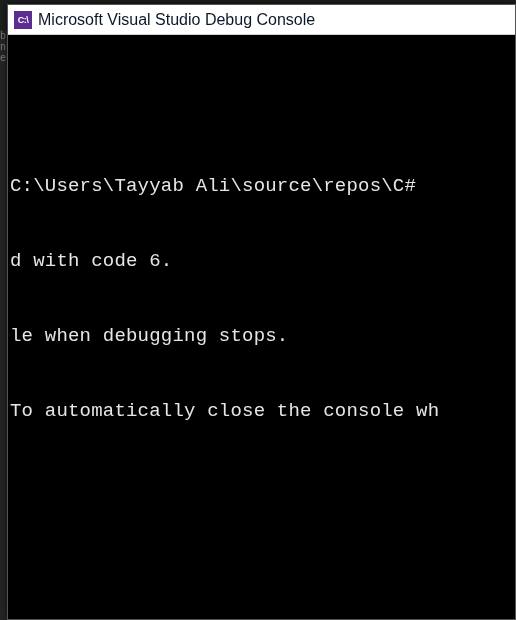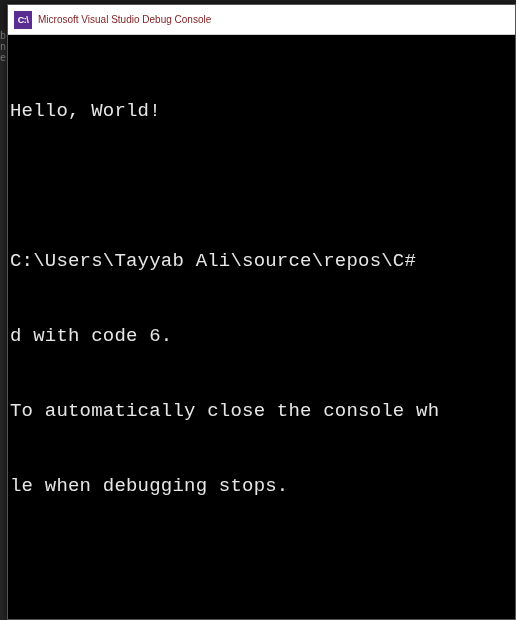--- a/index.html
+++ b/index.html
@@ -76,22 +76,22 @@
       align-items: center;
       justify-content: center;
       color: #fff;
       font-size: 9px;
       font-weight: bold;
       font-family: "Segoe UI", sans-serif;
       margin-right: 6px;
       letter-spacing: -0.5px;
     }
     .title-text {
-      font-size: 10px;
-      color: #7f1d1d;
+      font-size: 16px;
+      color: #0f172a;
     }
     .console {
       padding: 14px 2px 2px 2px;
       font-family: Consolas, "Courier New", monospace;
       font-size: 19px;
       line-height: 25px;
       color: #e6e6e6;
       white-space: pre;
       letter-spacing: 0.2px;
     }
@@ -118,20 +118,19 @@
   <div><span class="kw">string</span> <span class="var">string greeting =</span></div>
   <div><span class="var">Console.WriteLine</span></div>
 </div>
 
 <div class="window">
   <div class="titlebar">
     <div class="app-icon">C:\</div>
     <div class="title-text">Microsoft Visual Studio Debug Console</div>
   </div>
   <div class="console">
-    <span class="console-line">Hello, World!</span>
     <div class="blank-line"></div>
     <span class="console-line">C:\Users\Tayyab Ali\source\repos\C# </span>
     <span class="console-line">d with code 6.</span>
+    <span class="console-line">le when debugging stops.</span>
     <span class="console-line">To automatically close the console wh</span>
-    <span class="console-line">le when debugging stops.</span>
   </div>
 </div>
 
 </body></html>

